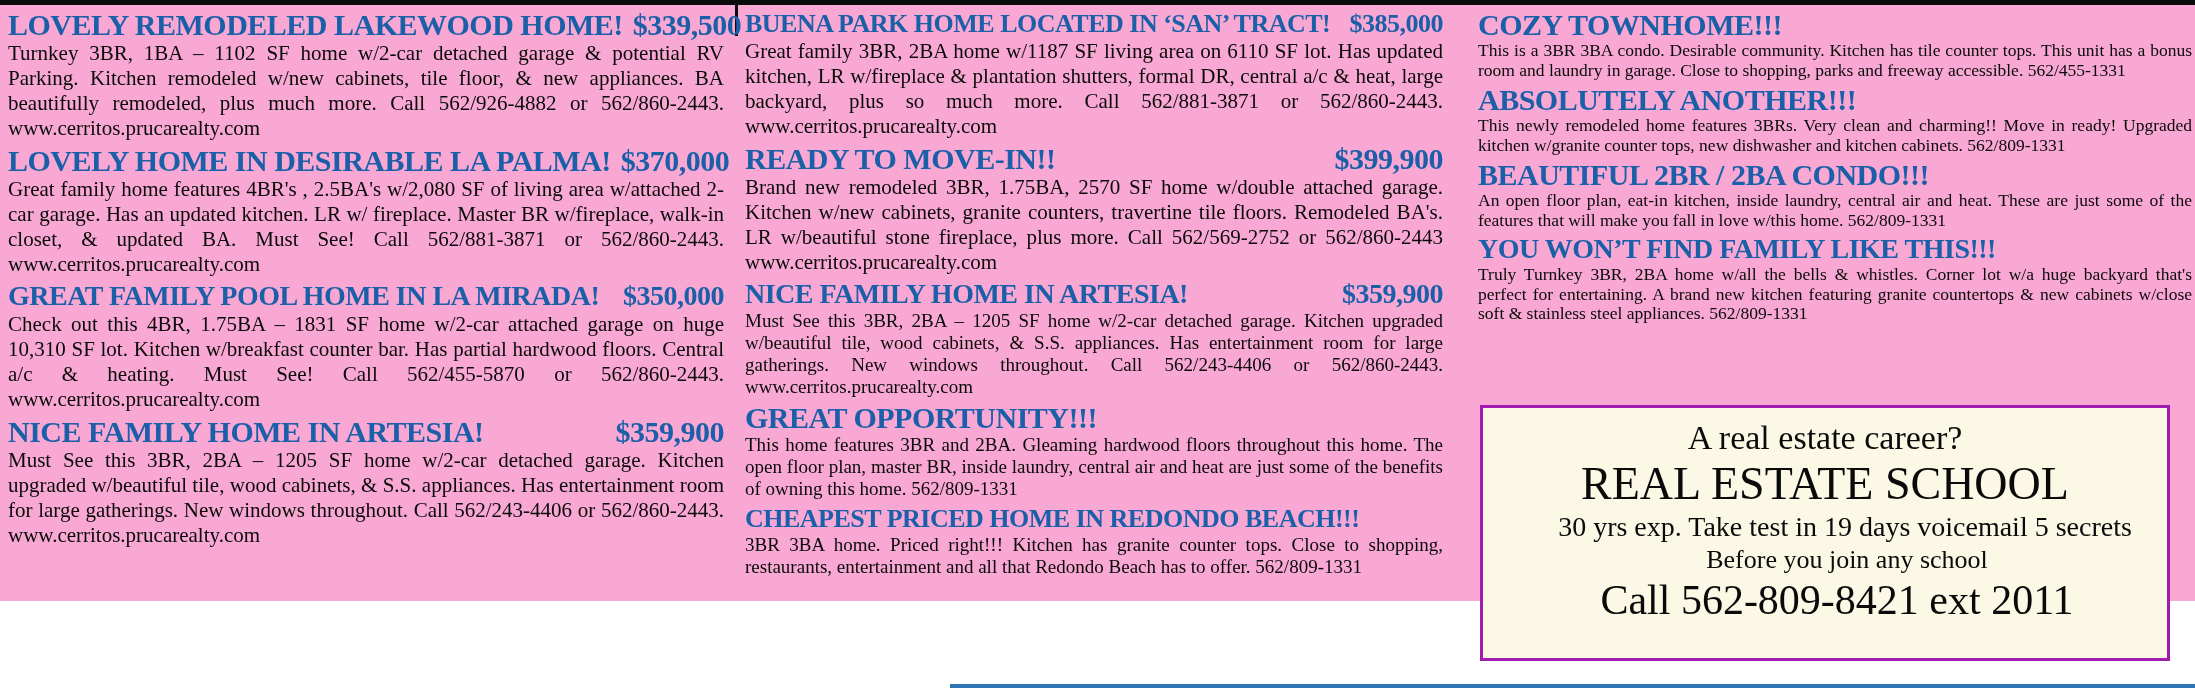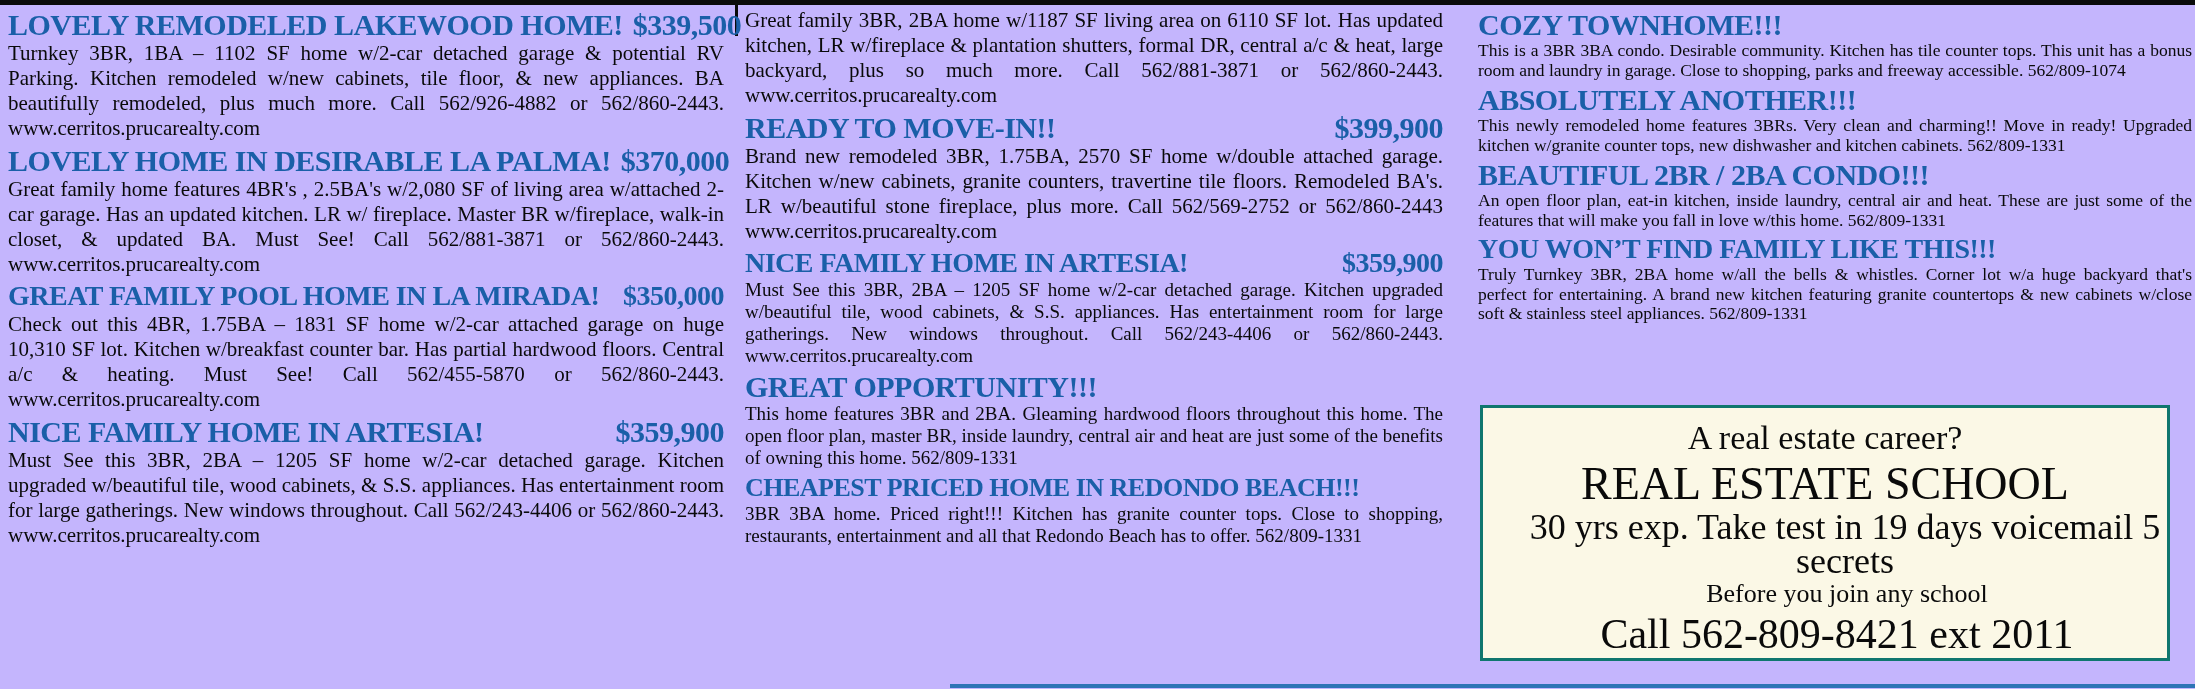--- a/index.html
+++ b/index.html
@@ -1,18 +1,18 @@
 <!DOCTYPE html>
 <html><head>
 <meta charset="utf-8">
 <style>
   * { margin:0; padding:0; box-sizing:border-box; }
   html,body { width:2195px; height:689px; background:#ffffff; overflow:hidden;
               font-family:"Liberation Serif", serif; color:#0a0a0a; }
-  .canvas { position:relative; width:2195px; height:689px; background:#c4b5fd; }
+  .canvas { position:relative; width:2195px; height:601px; background:#f9a8d4; }
 
   
   .topbar   { position:absolute; left:0; top:0; width:2195px; height:5px; background:#0a0a0a; }
   .coltick  { position:absolute; left:735px; top:0; width:3px; height:36px; background:#0a0a0a; }
   .bottomrule { position:absolute; left:950px; top:684px; width:1245px; height:4px; background:#2e74b5; }
 
   
   .col { position:absolute; top:8px; }
   .col-1 { left:8px;    width:716px; }
   .col-2 { left:745px;  width:698px; }
@@ -26,25 +26,25 @@
   .h-md { font-size:28px; line-height:32px; }
   .h-sm { font-size:26px; line-height:31px; }
 
   .ad-body { text-align:justify; color:#0a0a0a; }
   .b-lg { font-size:21px;   line-height:25px;   }
   .b-md { font-size:19px;   line-height:22px;   }
   .b-sm { font-size:17.5px; line-height:19.5px; }
 
   
   .school-box { position:absolute; left:1480px; top:405px; width:690px; height:256px;
-                background:#fbf8e6; border:3px solid #0f766e; text-align:center;
+                background:#fbf8e6; border:3px solid #a21caf; text-align:center;
                 padding-top:10px; color:#0a0a0a; }
   .school-q     { font-size:34px; line-height:40px; }
   .school-title { font-size:46px; line-height:52px; }
-  .school-exp   { font-size:36px; line-height:34px;padding-left:40px; }
+  .school-exp   { font-size:28px; line-height:34px;padding-left:40px; }
   .school-tag   { font-size:26px; line-height:32px;margin-left:44px; }
   .school-phone { font-size:42px; line-height:48px;margin-left:24px; }
 </style>
 </head>
 <body>
 
 <div class="canvas">
 
   <div class="topbar"></div>
   <div class="coltick"></div>
@@ -75,20 +75,24 @@
       <div class="hl h-lg">
         <span class="ad-title">NICE FAMILY HOME IN ARTESIA!</span>
         <span class="ad-price">$359,900</span>
       </div>
       <p class="ad-body b-lg">Must See this 3BR, 2BA – 1205 SF home w/2-car detached garage. Kitchen upgraded w/beautiful tile, wood cabinets, &amp; S.S. appliances. Has entertainment room for large gatherings. New windows throughout. Call 562/243-4406 or 562/860-2443. www.cerritos.prucarealty.com</p>
     </div>
   </div>
 
   <div class="col col-2">
     <div class="ad">
+      <div class="hl h-sm">
+        <span class="ad-title">BUENA PARK HOME LOCATED IN ‘SAN’ TRACT!</span>
+        <span class="ad-price">$385,000</span>
+      </div>
       <p class="ad-body b-lg">Great family 3BR, 2BA home w/1187 SF living area on 6110 SF lot. Has updated kitchen, LR w/fireplace &amp; plantation shutters, formal DR, central a/c &amp; heat, large backyard, plus so much more. Call 562/881-3871 or 562/860-2443. www.cerritos.prucarealty.com</p>
     </div>
     <div class="ad">
       <div class="hl h-lg">
         <span class="ad-title">READY TO MOVE-IN!!</span>
         <span class="ad-price">$399,900</span>
       </div>
       <p class="ad-body b-lg">Brand new remodeled 3BR, 1.75BA, 2570 SF home w/double attached garage. Kitchen w/new cabinets, granite counters, travertine tile floors. Remodeled BA's. LR w/beautiful stone fireplace, plus more. Call 562/569-2752 or 562/860-2443 www.cerritos.prucarealty.com</p>
     </div>
     <div class="ad">
@@ -110,21 +114,21 @@
       </div>
       <p class="ad-body b-md">3BR 3BA home. Priced right!!! Kitchen has granite counter tops. Close to shopping, restaurants, entertainment and all that Redondo Beach has to offer. 562/809-1331</p>
     </div>
   </div>
 
   <div class="col col-3">
     <div class="ad">
       <div class="hl h-lg">
         <span class="ad-title">COZY TOWNHOME!!!</span>
       </div>
-      <p class="ad-body b-sm">This is a 3BR 3BA condo. Desirable community. Kitchen has tile counter tops.  This unit has a bonus room and laundry in garage. Close to shopping, parks and freeway accessible. 562/809-1074</p>
+      <p class="ad-body b-sm">This is a 3BR 3BA condo. Desirable community. Kitchen has tile counter tops.  This unit has a bonus room and laundry in garage. Close to shopping, parks and freeway accessible. 562/455-1331</p>
     </div>
     <div class="ad">
       <div class="hl h-lg">
         <span class="ad-title">ABSOLUTELY ANOTHER!!!</span>
       </div>
       <p class="ad-body b-sm">This newly remodeled home features 3BRs. Very clean and charming!! Move in ready! Upgraded kitchen w/granite counter tops, new dishwasher and kitchen cabinets. 562/809-1331</p>
     </div>
     <div class="ad">
       <div class="hl h-lg">
         <span class="ad-title">BEAUTIFUL 2BR / 2BA CONDO!!!</span>

